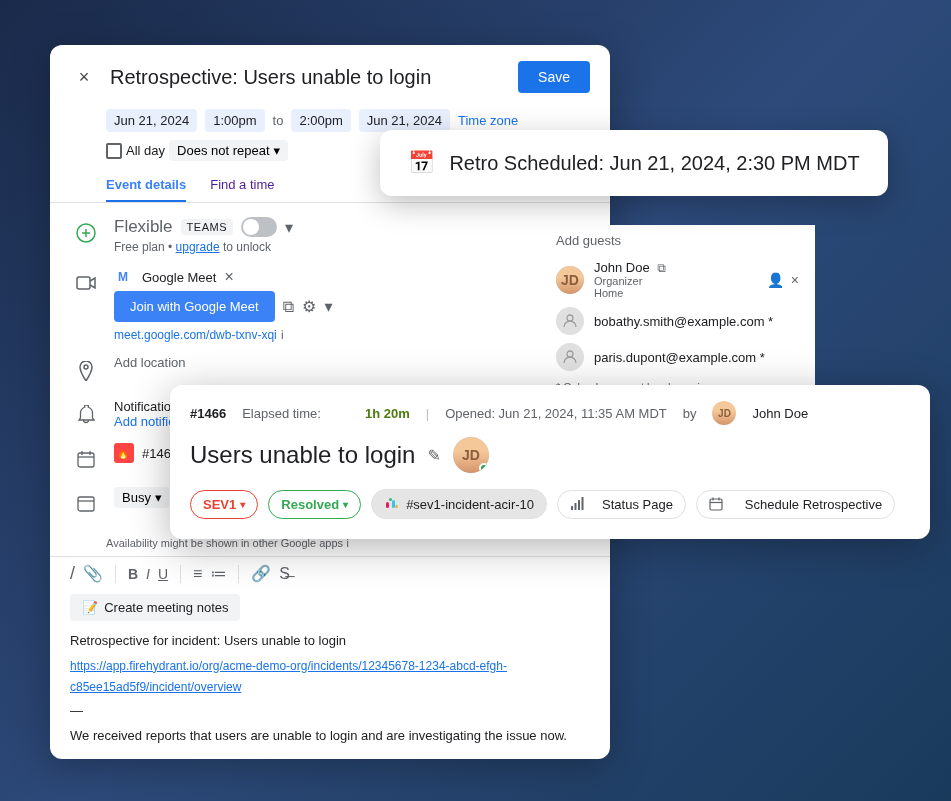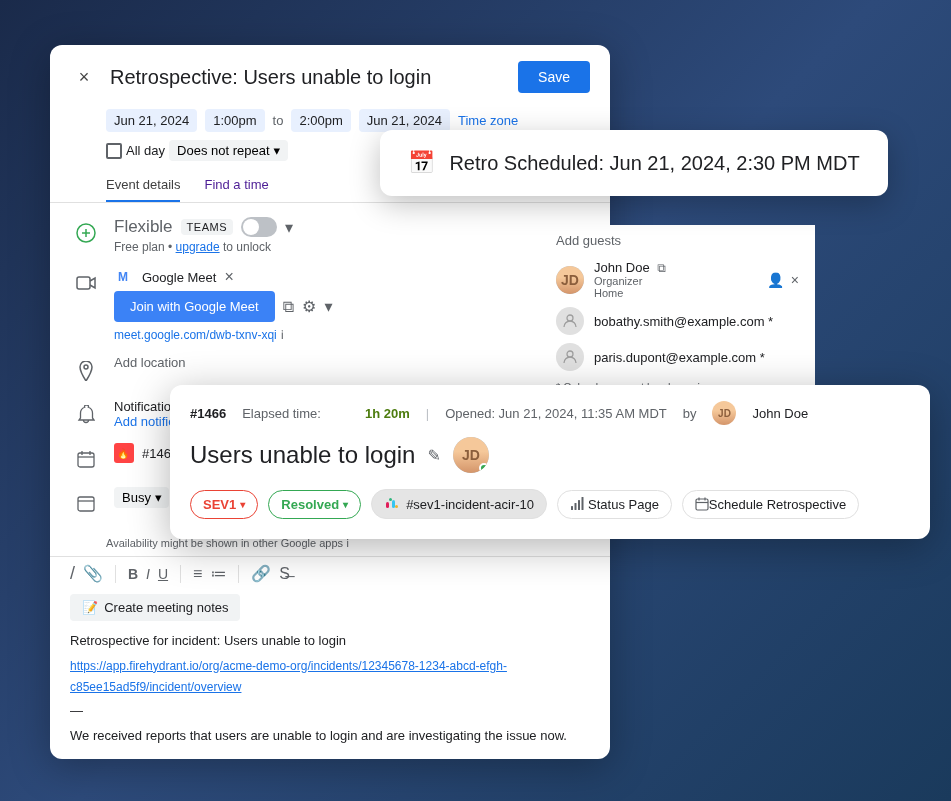--- a/index.html
+++ b/index.html
@@ -128,23 +128,23 @@
 
     .tab-item {
       padding: 8px 0;
       margin-right: 24px;
       font-size: 13px;
       cursor: pointer;
       color: #4c1d95;
     }
 
     .tab-item.active {
-      color: #404040;
+      color: #3b82f6;
       border-bottom: 2px solid #1a73e8;
-      font-weight: 400;
+      font-weight: 700;
       text-align: center;
     }
 
     .gcal-body {
       padding: 8px 0;
     }
 
     .row-item {
       display: flex;
       align-items: flex-start;
@@ -556,34 +556,34 @@
       border-radius: 20px;
       padding: 6px 12px;
       font-size: 13px;
       color: #202124;
       cursor: pointer;
     }
 
     .status-page-badge {
       display: flex;
       align-items: center;
-      gap: 4px;
+      gap: 18px;
       background: #fff;
       border: 1.5px solid #e0e0e0;
       border-radius: 20px;
       padding: 6px 12px;
       font-size: 13px;
       color: #202124;
       cursor: pointer;
     }
 
     .schedule-retro-badge {
       display: flex;
       align-items: center;
-      gap: 0;
+      gap: 22px;
       background: #fff;
       border: 1.5px solid #e0e0e0;
       border-radius: 20px;
       padding: 6px 12px;
       font-size: 13px;
       color: #202124;
       cursor: pointer;
     }
 
     .chevron-down {

